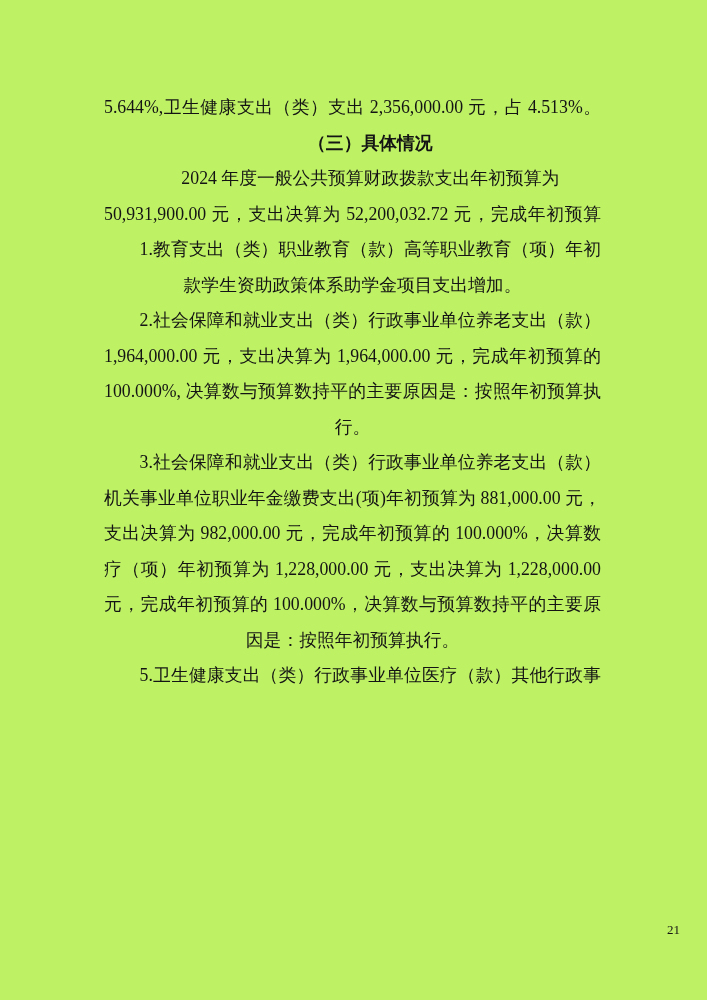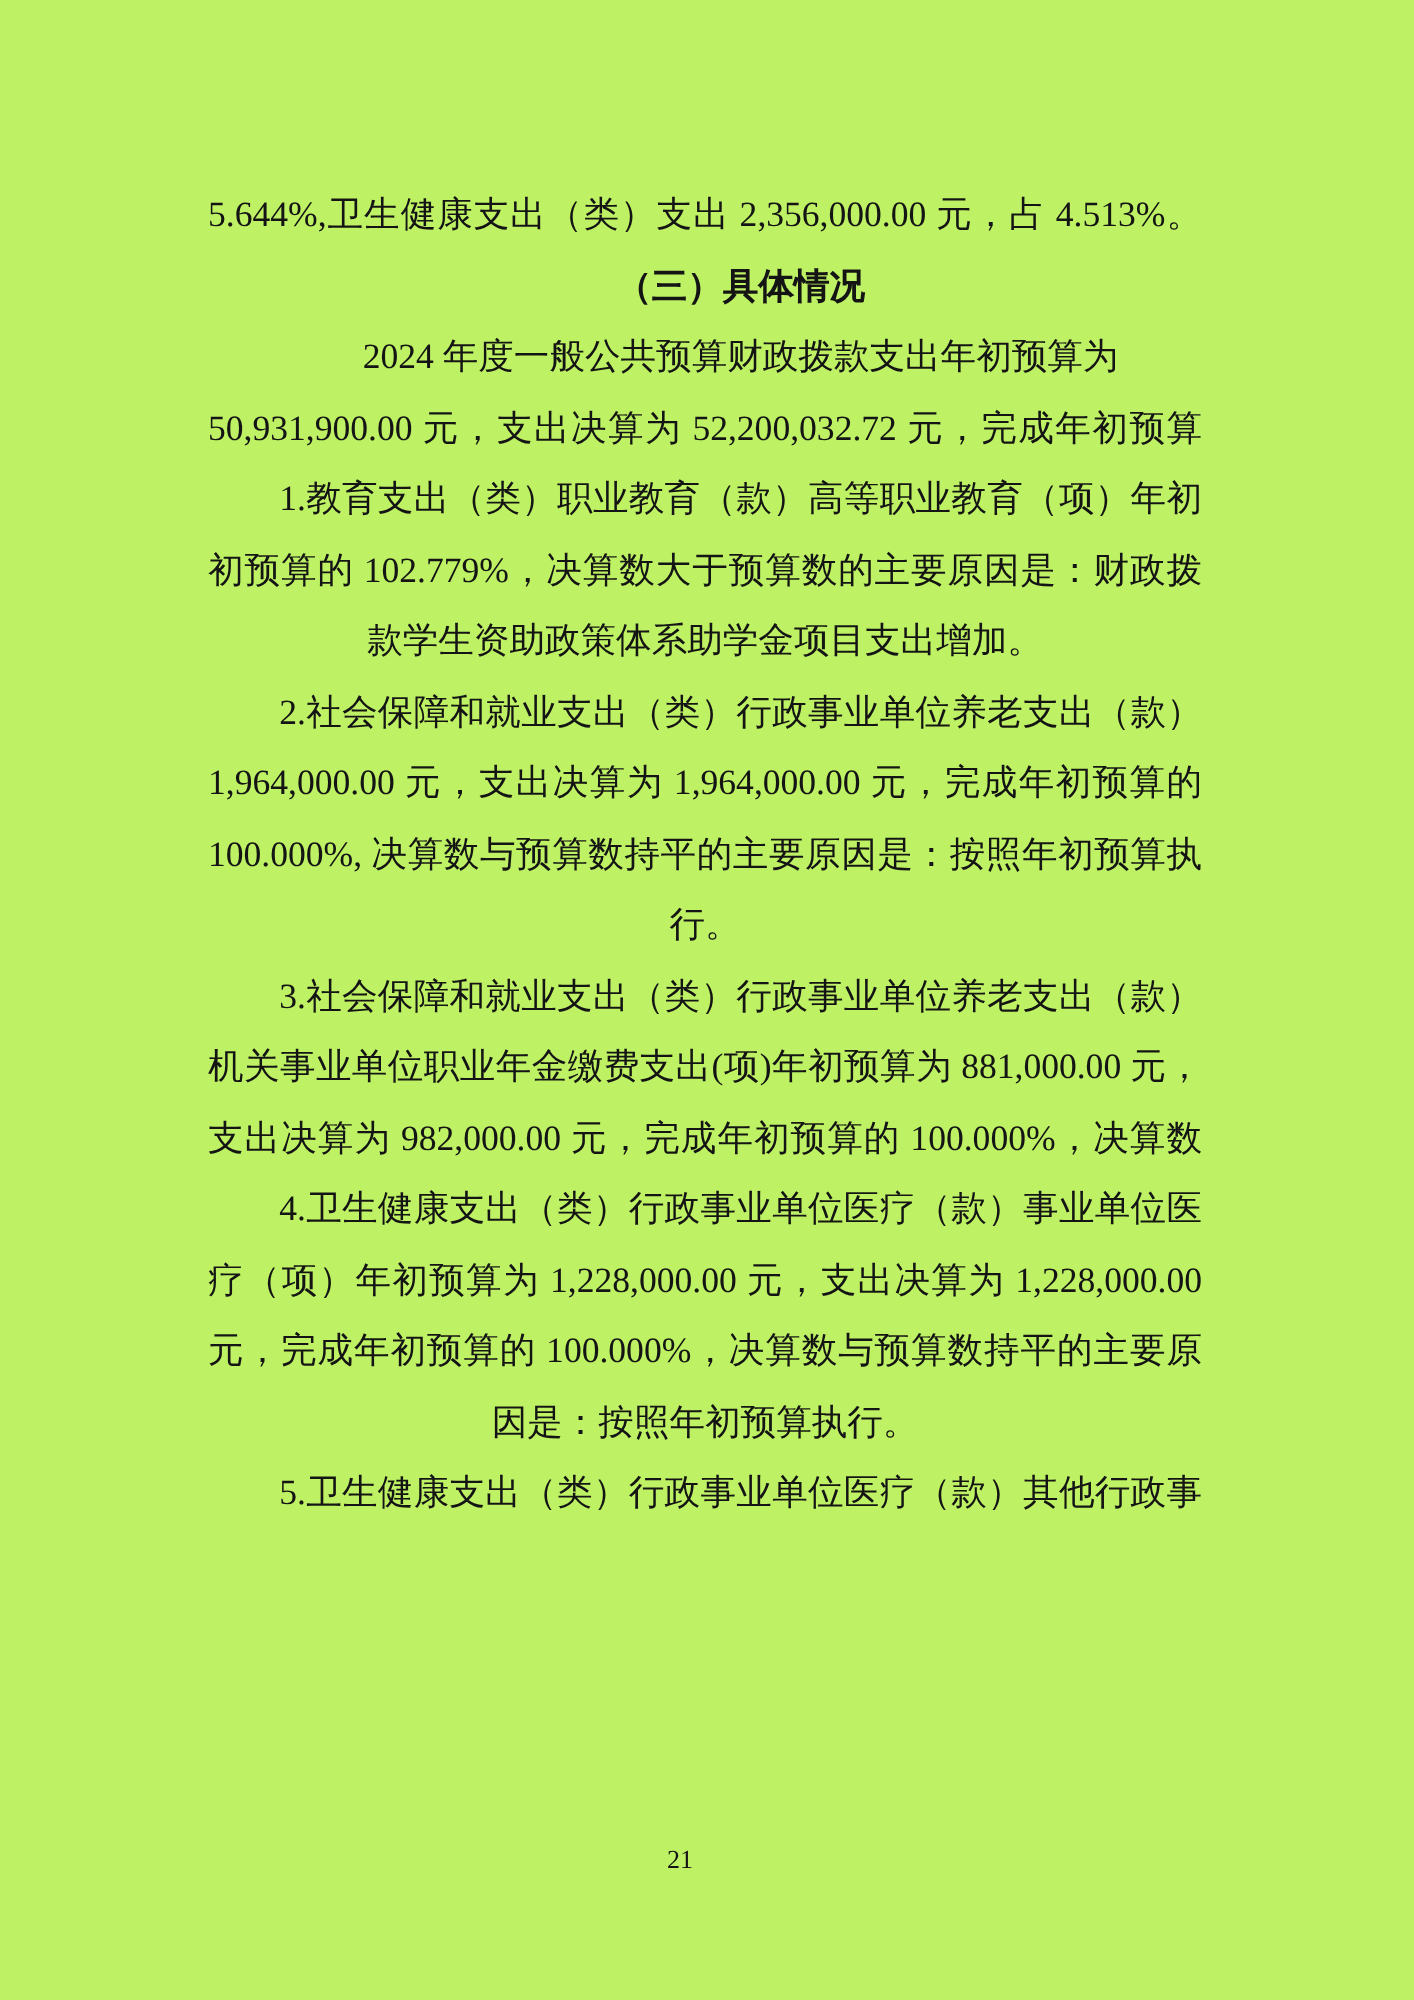--- a/index.html
+++ b/index.html
@@ -43,45 +43,43 @@
   .line.ind { text-indent: 2em; }
   
   .line.bold { font-weight: bold; }
   
   .line.loose { letter-spacing: 1.6px; }
   .page-number {
     position: absolute;
     top: 922px;
     left: 0;
     width: 680px;
-    text-align: center;
+    text-align: right;
     font-size: 13px;
     color: #141414;
     font-family: "Liberation Serif", "DejaVu Serif", serif;
   }
 </style>
 </head>
 <body>
 
 <div class="page">
   <div class="text-block">
       <div class="line j">5.644%,卫生健康支出（类）支出 2,356,000.00 元，占 4.513%。</div>
       <div class="line ind bold">（三）具体情况</div>
       <div class="line ind">2024 年度一般公共预算财政拨款支出年初预算为</div>
       <div class="line j">50,931,900.00 元，支出决算为 52,200,032.72 元，完成年初预算</div>
       <div class="line j ind">1.教育支出（类）职业教育（款）高等职业教育（项）年初</div>
-      <div class="line j">初预算的 102.779%，决算数大于预算数的主要原因是：财政拨</div>
       <div class="line">款学生资助政策体系助学金项目支出增加。</div>
       <div class="line j ind">2.社会保障和就业支出（类）行政事业单位养老支出（款）</div>
       <div class="line j">1,964,000.00 元，支出决算为 1,964,000.00 元，完成年初预算的</div>
       <div class="line j">100.000%, 决算数与预算数持平的主要原因是：按照年初预算执</div>
       <div class="line">行。</div>
       <div class="line j ind">3.社会保障和就业支出（类）行政事业单位养老支出（款）</div>
       <div class="line j">机关事业单位职业年金缴费支出(项)年初预算为 881,000.00 元，</div>
       <div class="line j">支出决算为 982,000.00 元，完成年初预算的 100.000%，决算数</div>
-      <div class="line j ind">4.卫生健康支出（类）行政事业单位医疗（款）事业单位医</div>
       <div class="line j">疗（项）年初预算为 1,228,000.00 元，支出决算为 1,228,000.00</div>
       <div class="line j">元，完成年初预算的 100.000%，决算数与预算数持平的主要原</div>
       <div class="line">因是：按照年初预算执行。</div>
       <div class="line j ind">5.卫生健康支出（类）行政事业单位医疗（款）其他行政事</div>
     </div>
   <div class="page-number">21</div>
 </div>
 
 </body></html>

